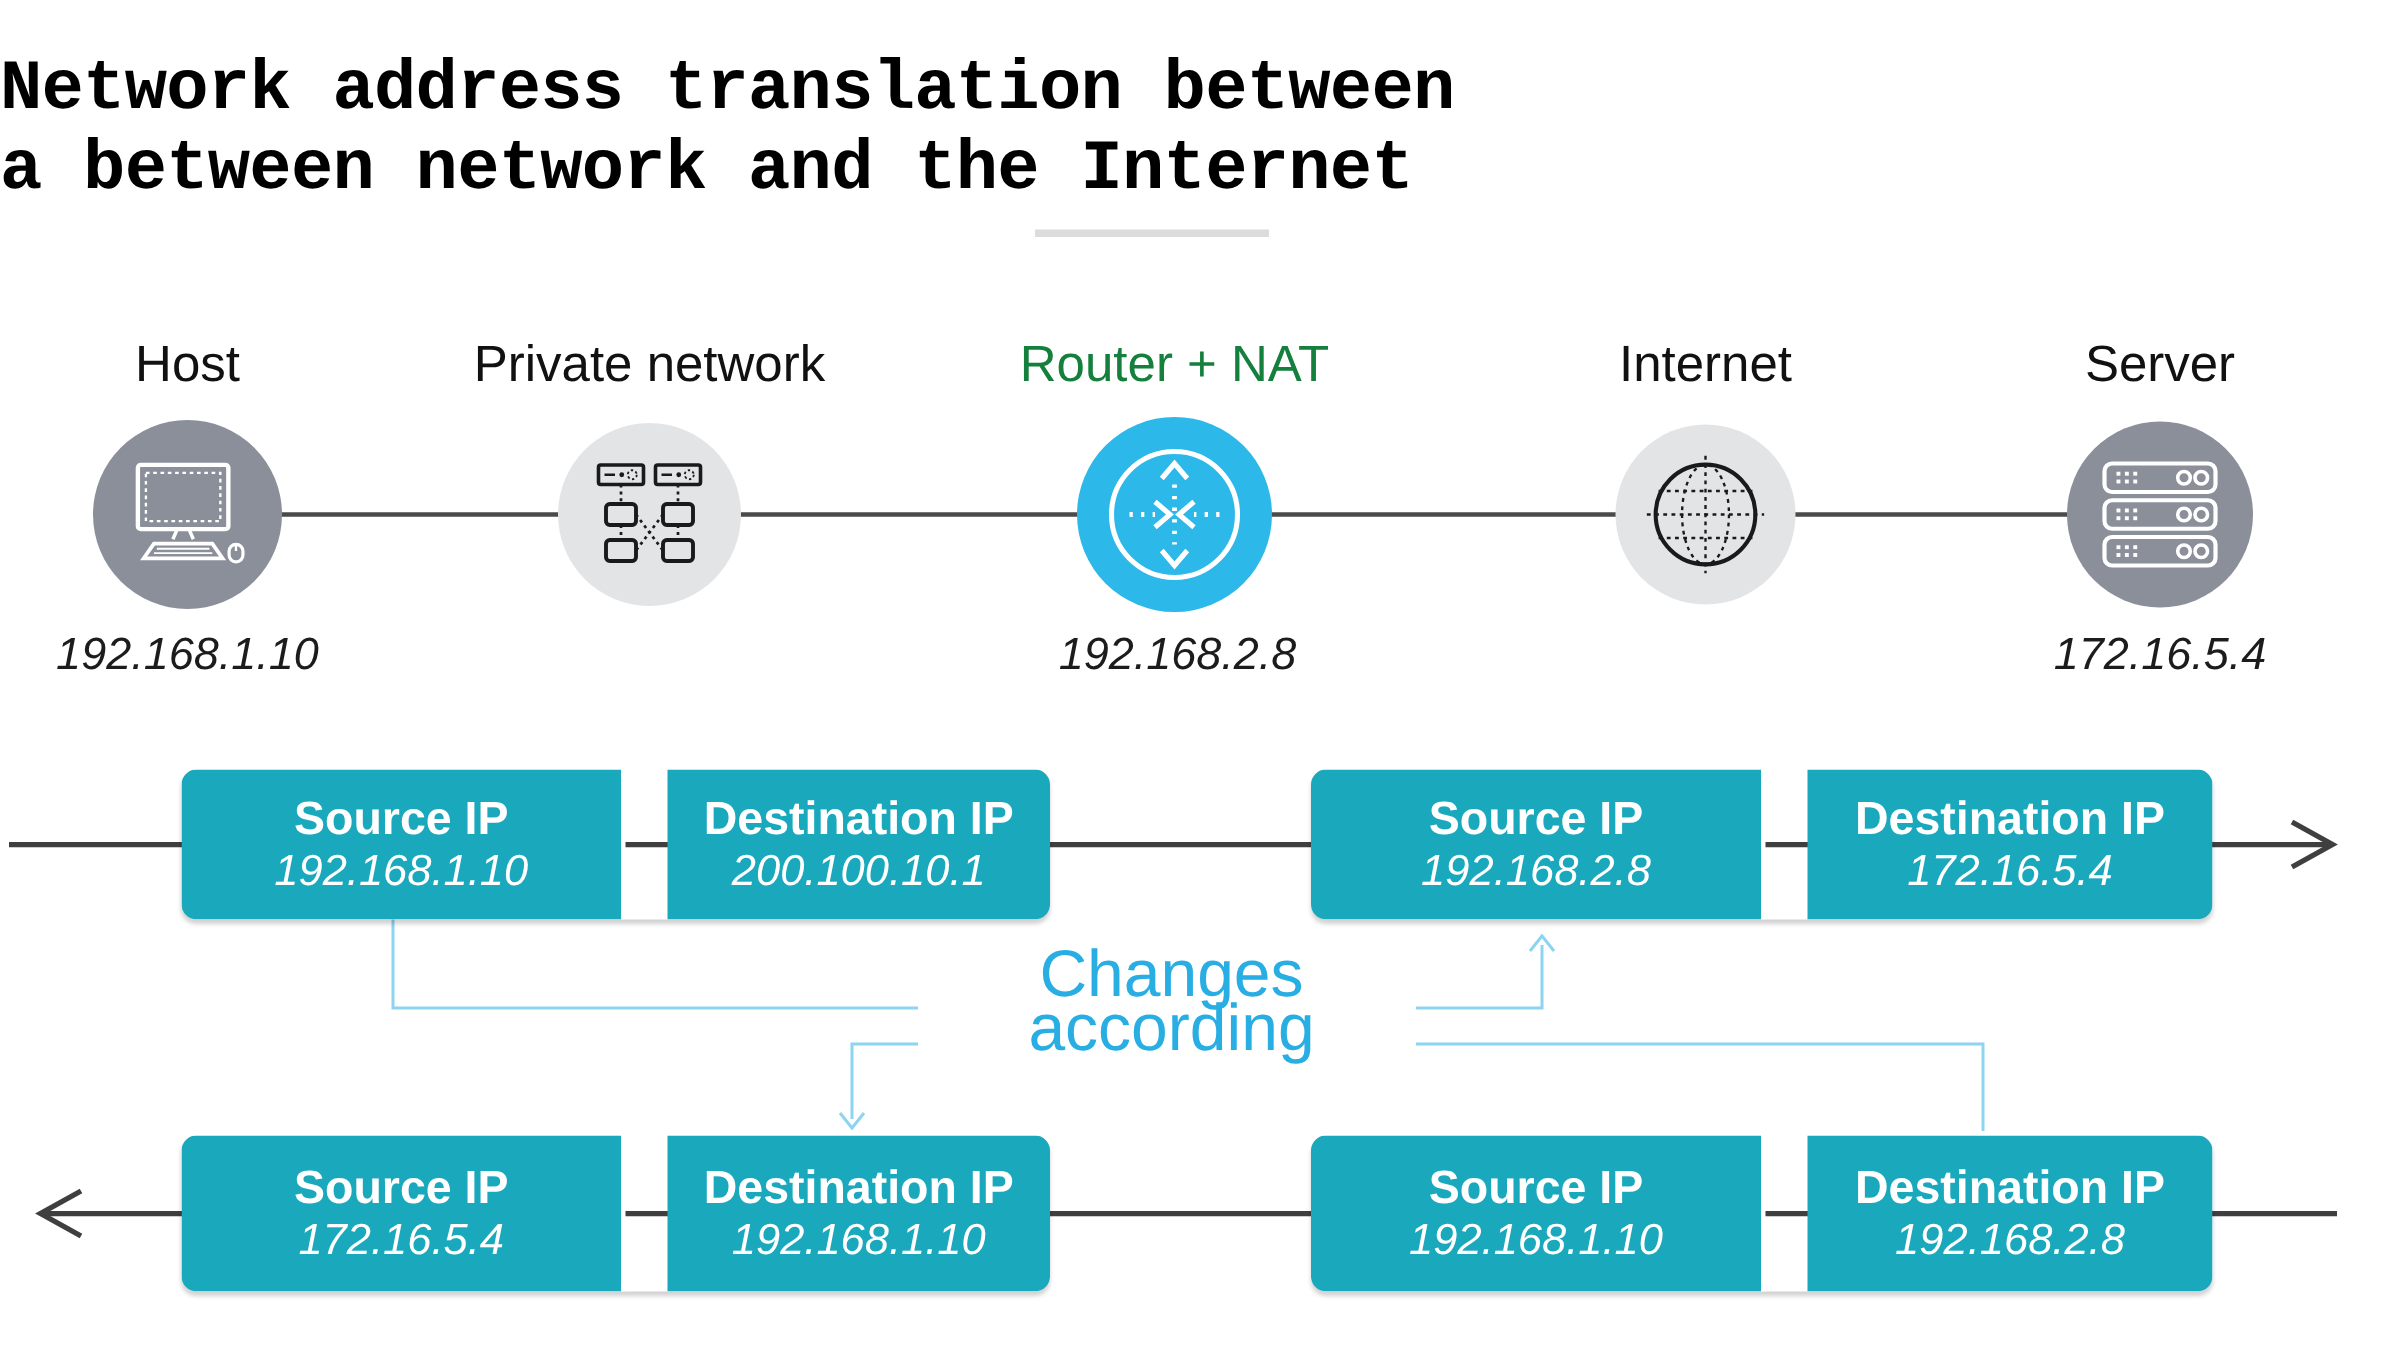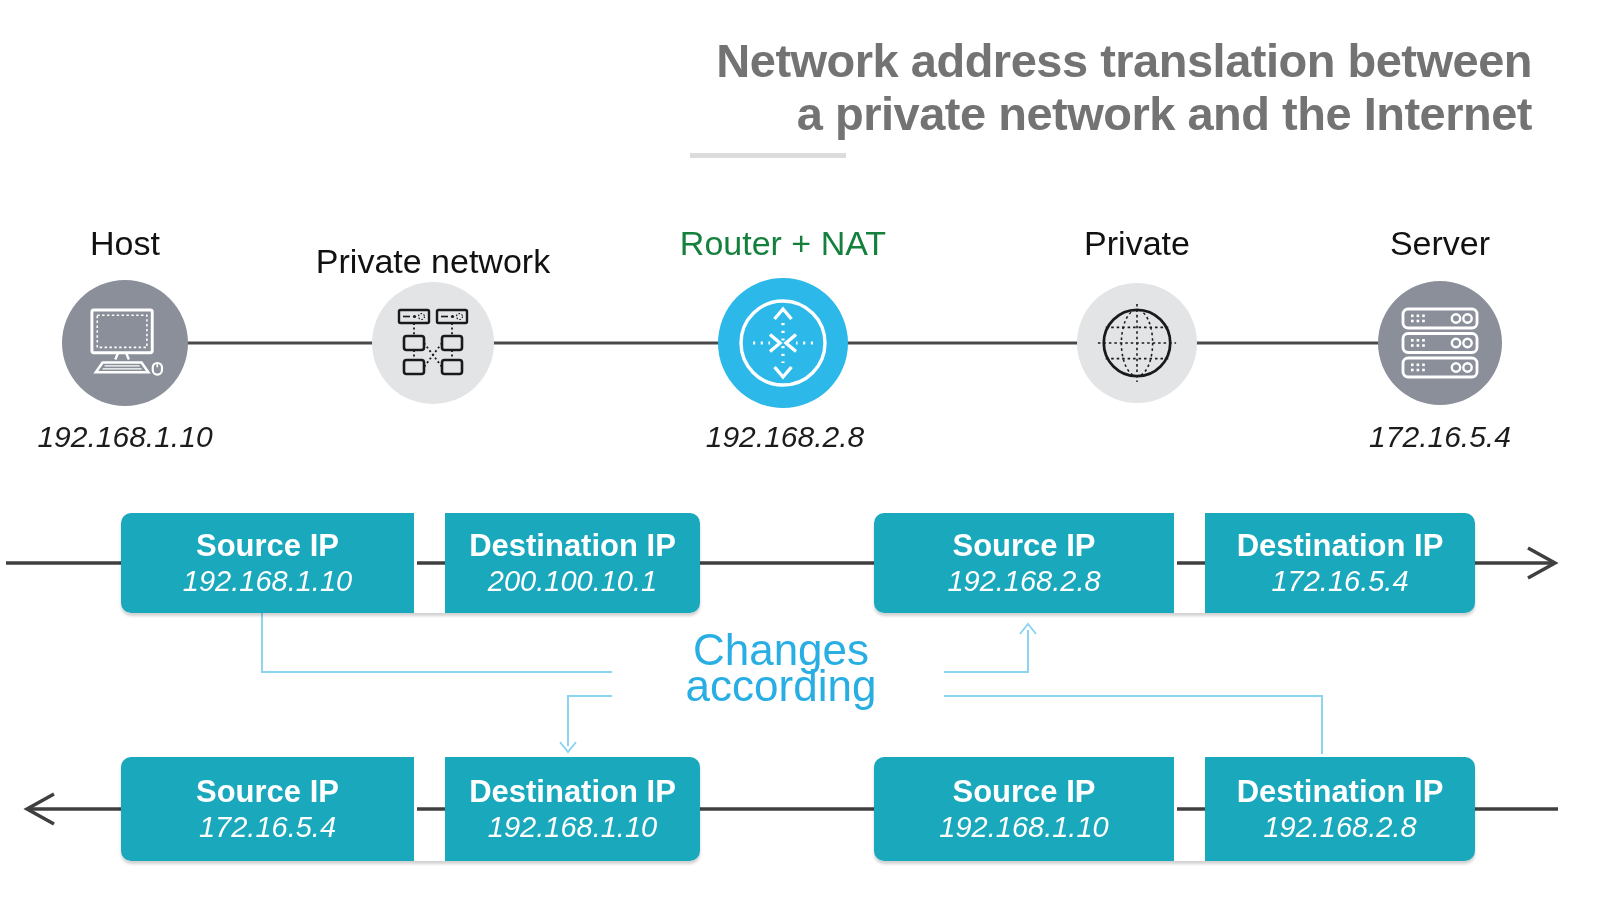--- a/index.html
+++ b/index.html
@@ -1,22 +1,22 @@
 <!DOCTYPE html>
 <html><head>
 <meta charset="utf-8">
 <style>
   html,body{margin:0;padding:0;background:#fff;}
   .canvas{
     position:relative;width:1600px;height:900px;background:#ffffff;overflow:hidden;
     font-family:"Liberation Sans","DejaVu Sans",sans-serif;color:#151515;
   }
   
-  .title{position:absolute;top:34px;left:0;width:1532px;text-align:right;
-         font-weight:800;font-size:47px;line-height:53px;letter-spacing:-0.5px;color:#737373;}
+  .title{position:absolute;top:34px;left:0;width:1532px;text-align:left;
+         font-weight:800;font-size:47px;line-height:53px;letter-spacing:-0.5px;color:#000000;font-family:Liberation Mono, monospace;}
   .title-divider{position:absolute;top:153px;left:690px;width:156px;height:5px;background:#dcdcdc;}
   
   .node-label{position:absolute;top:224px;width:360px;text-align:center;font-size:34px;color:#111;}
   .node-label.accent{color:#15803d;}
   .circle{position:absolute;border-radius:50%;display:flex;align-items:center;justify-content:center;z-index:2;}
   .circle.dark{background:#8a8f99;}
   .circle.light{background:#e3e4e6;}
   .circle.blue{background:#2cb8e9;}
   .node-ip{position:absolute;top:420px;width:360px;text-align:center;font-style:italic;font-size:30px;color:#1c1c1c;}
   
@@ -34,21 +34,21 @@
   .lines{position:absolute;left:0;top:0;z-index:1;}
   svg{display:block;}
 </style>
 </head>
 <body>
 
 <div class="canvas">
 
   <div class="title">
     <div>Network address translation between</div>
-    <div>a private network and the Internet</div>
+    <div>a between network and the Internet</div>
   </div>
   <div class="title-divider"></div>
 
   <svg class="lines" width="1600" height="900" viewBox="0 0 1600 900">
 
     <line x1="125" y1="343" x2="1440" y2="343" stroke="#4a4a4a" stroke-width="3"></line>
 
     <line x1="6" y1="563" x2="1552" y2="563" stroke="#3f3f3f" stroke-width="3.5"></line>
     <path d="M1528 548 L1555 563 L1528 578" fill="none" stroke="#3f3f3f" stroke-width="3.5"></path>
 
@@ -57,23 +57,23 @@
 
     <path d="M262 613 V672 H612" fill="none" stroke="#8dd4f0" stroke-width="2"></path>
     <path d="M944 672 H1028 V630" fill="none" stroke="#8dd4f0" stroke-width="2"></path>
     <path d="M1020 634 L1028 624 L1036 634" fill="none" stroke="#8dd4f0" stroke-width="2"></path>
     <path d="M612 696 H568 V746" fill="none" stroke="#8dd4f0" stroke-width="2"></path>
     <path d="M560 742 L568 752 L576 742" fill="none" stroke="#8dd4f0" stroke-width="2"></path>
     <path d="M944 696 H1322 V754" fill="none" stroke="#8dd4f0" stroke-width="2"></path>
   </svg>
 
   <div class="node-label" style="left:-55px;">Host</div>
-  <div class="node-label" style="left:253px;margin-top:18px;">Private network</div>
+  <div class="node-label" style="left:253px;">Private network</div>
   <div class="node-label accent" style="left:603px;">Router + NAT</div>
-  <div class="node-label" style="left:957px;">Private</div>
+  <div class="node-label" style="left:957px;">Internet</div>
   <div class="node-label" style="left:1260px;">Server</div>
 
   <div class="circle dark" style="left:62px;top:280px;width:126px;height:126px;">
     <svg width="86" height="72" viewBox="0 0 88 74" fill="none" stroke="#ffffff">
       <rect x="10" y="3" width="62" height="44" rx="2" stroke-width="3"></rect>
       <rect x="15.5" y="8.5" width="51" height="33" stroke-width="1.6" stroke-dasharray="2.5 2.5"></rect>
       <path d="M37 47 L34 54 M45 47 L48 54" stroke-width="2.4"></path>
       <path d="M21 57 H61 L68 67 H14 Z" stroke-width="2.6"></path>
       <path d="M23 60.5 H59 M21 63.5 H61" stroke-width="1.3"></path>
       <rect x="72.5" y="57.5" width="9.5" height="12" rx="4.7" stroke-width="2.2"></rect>

